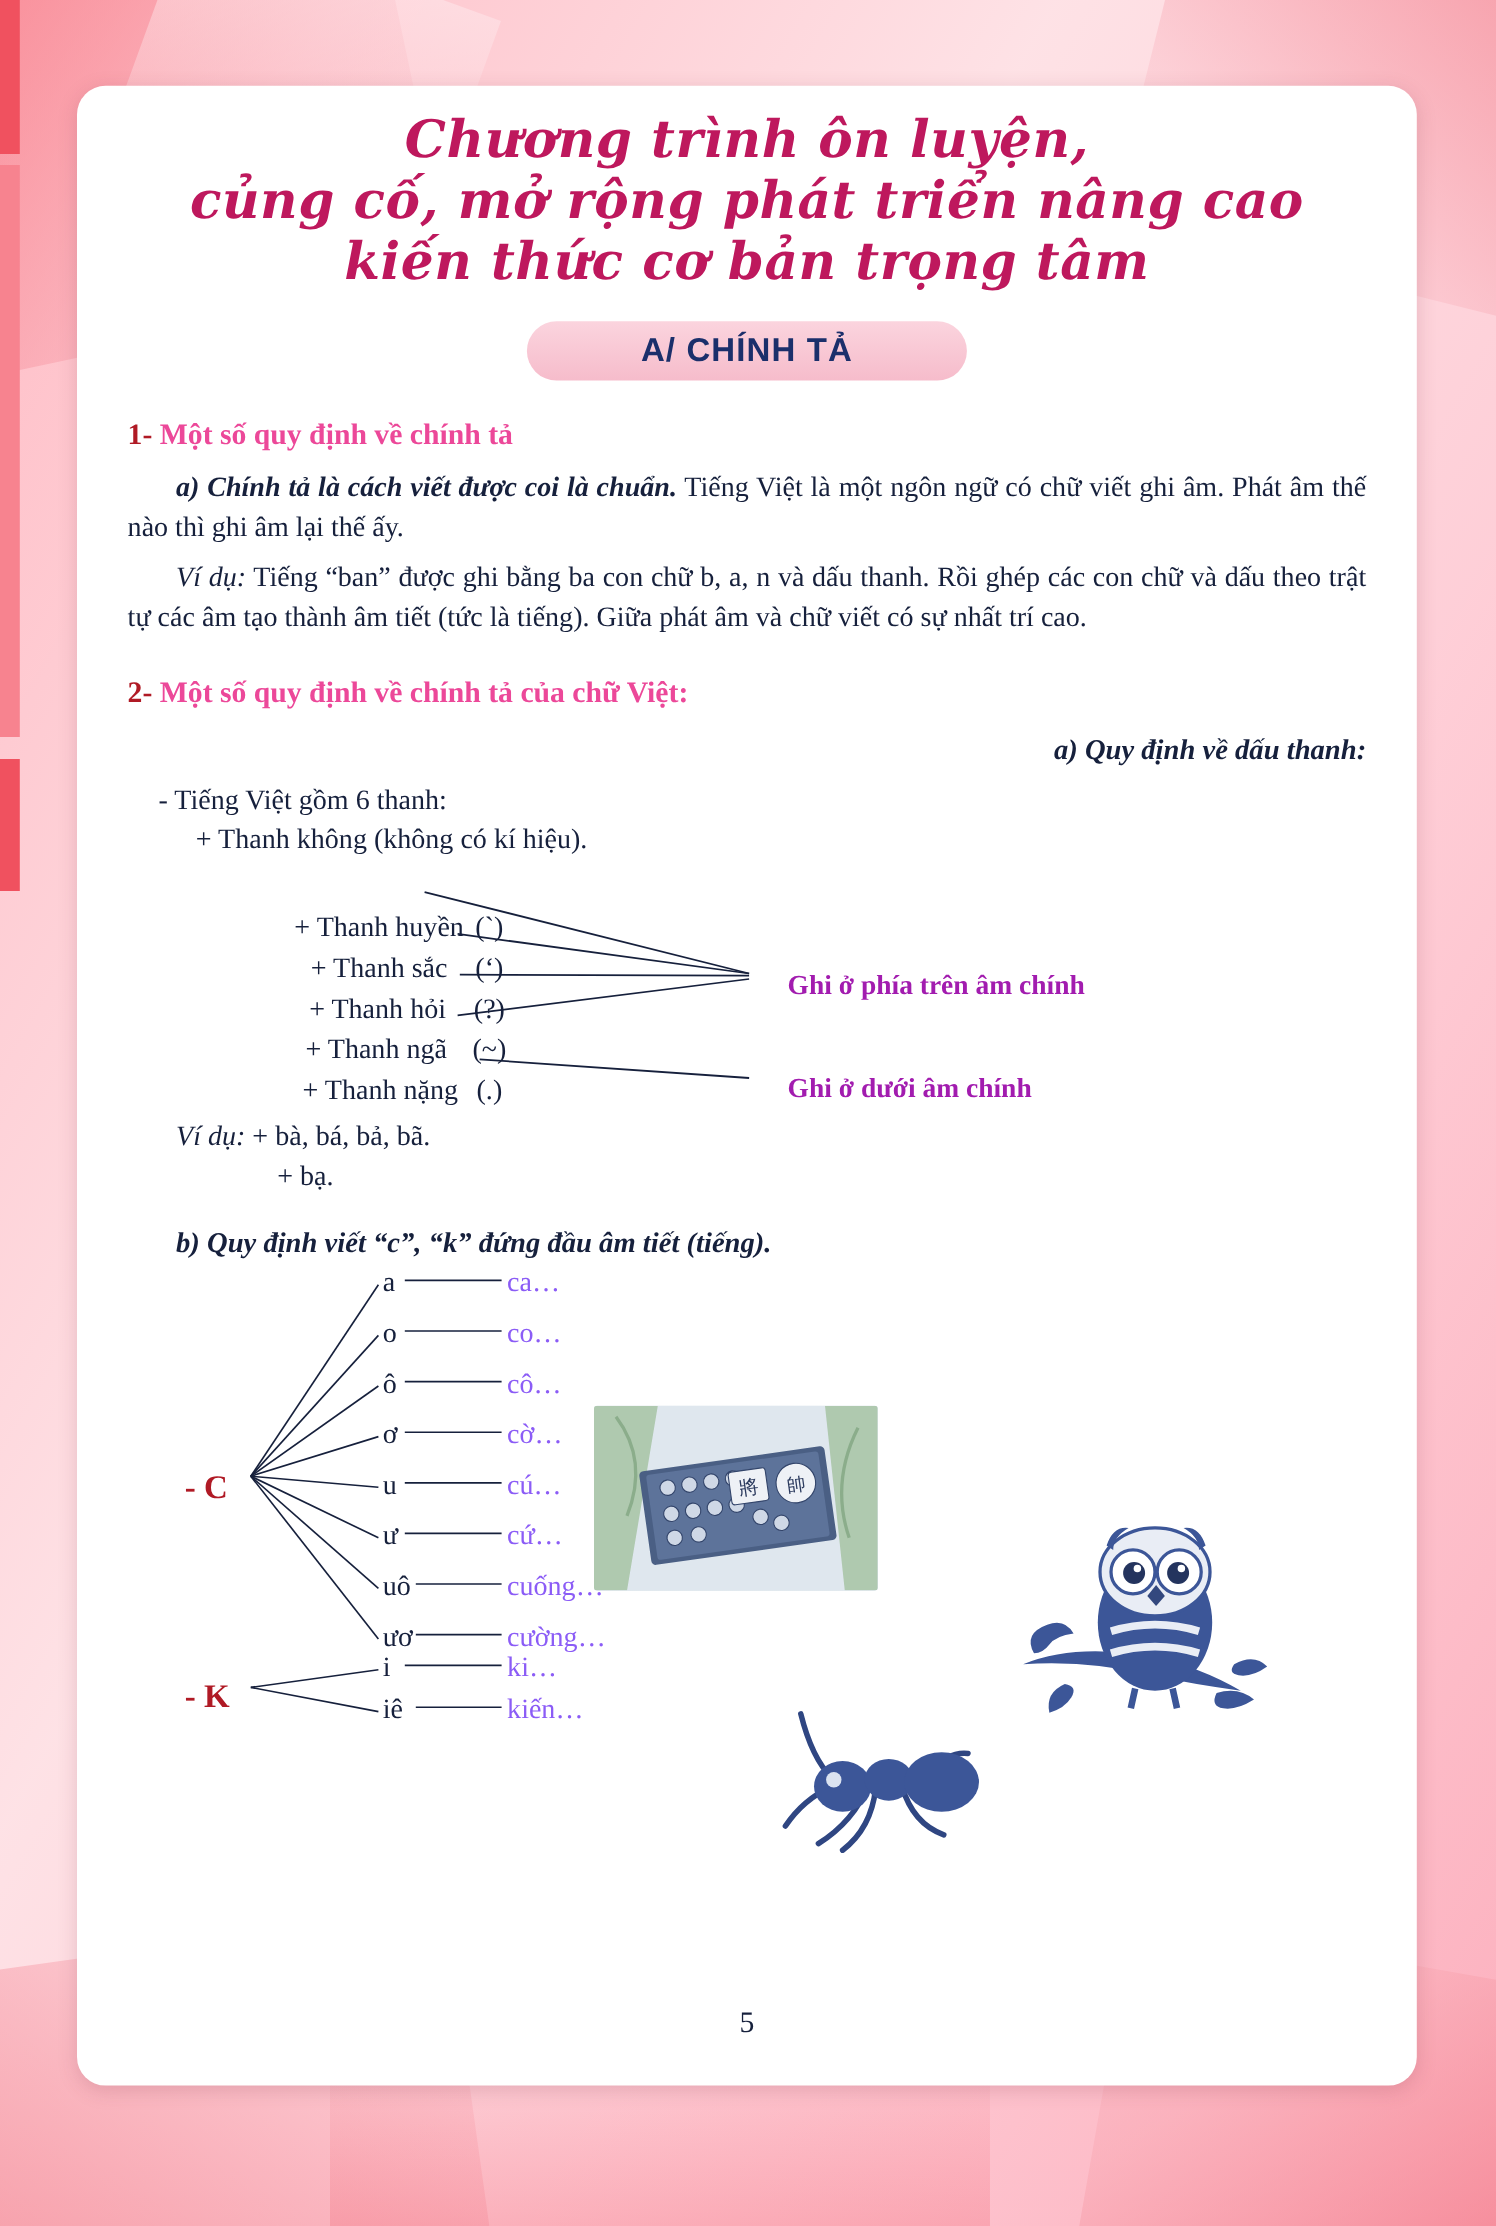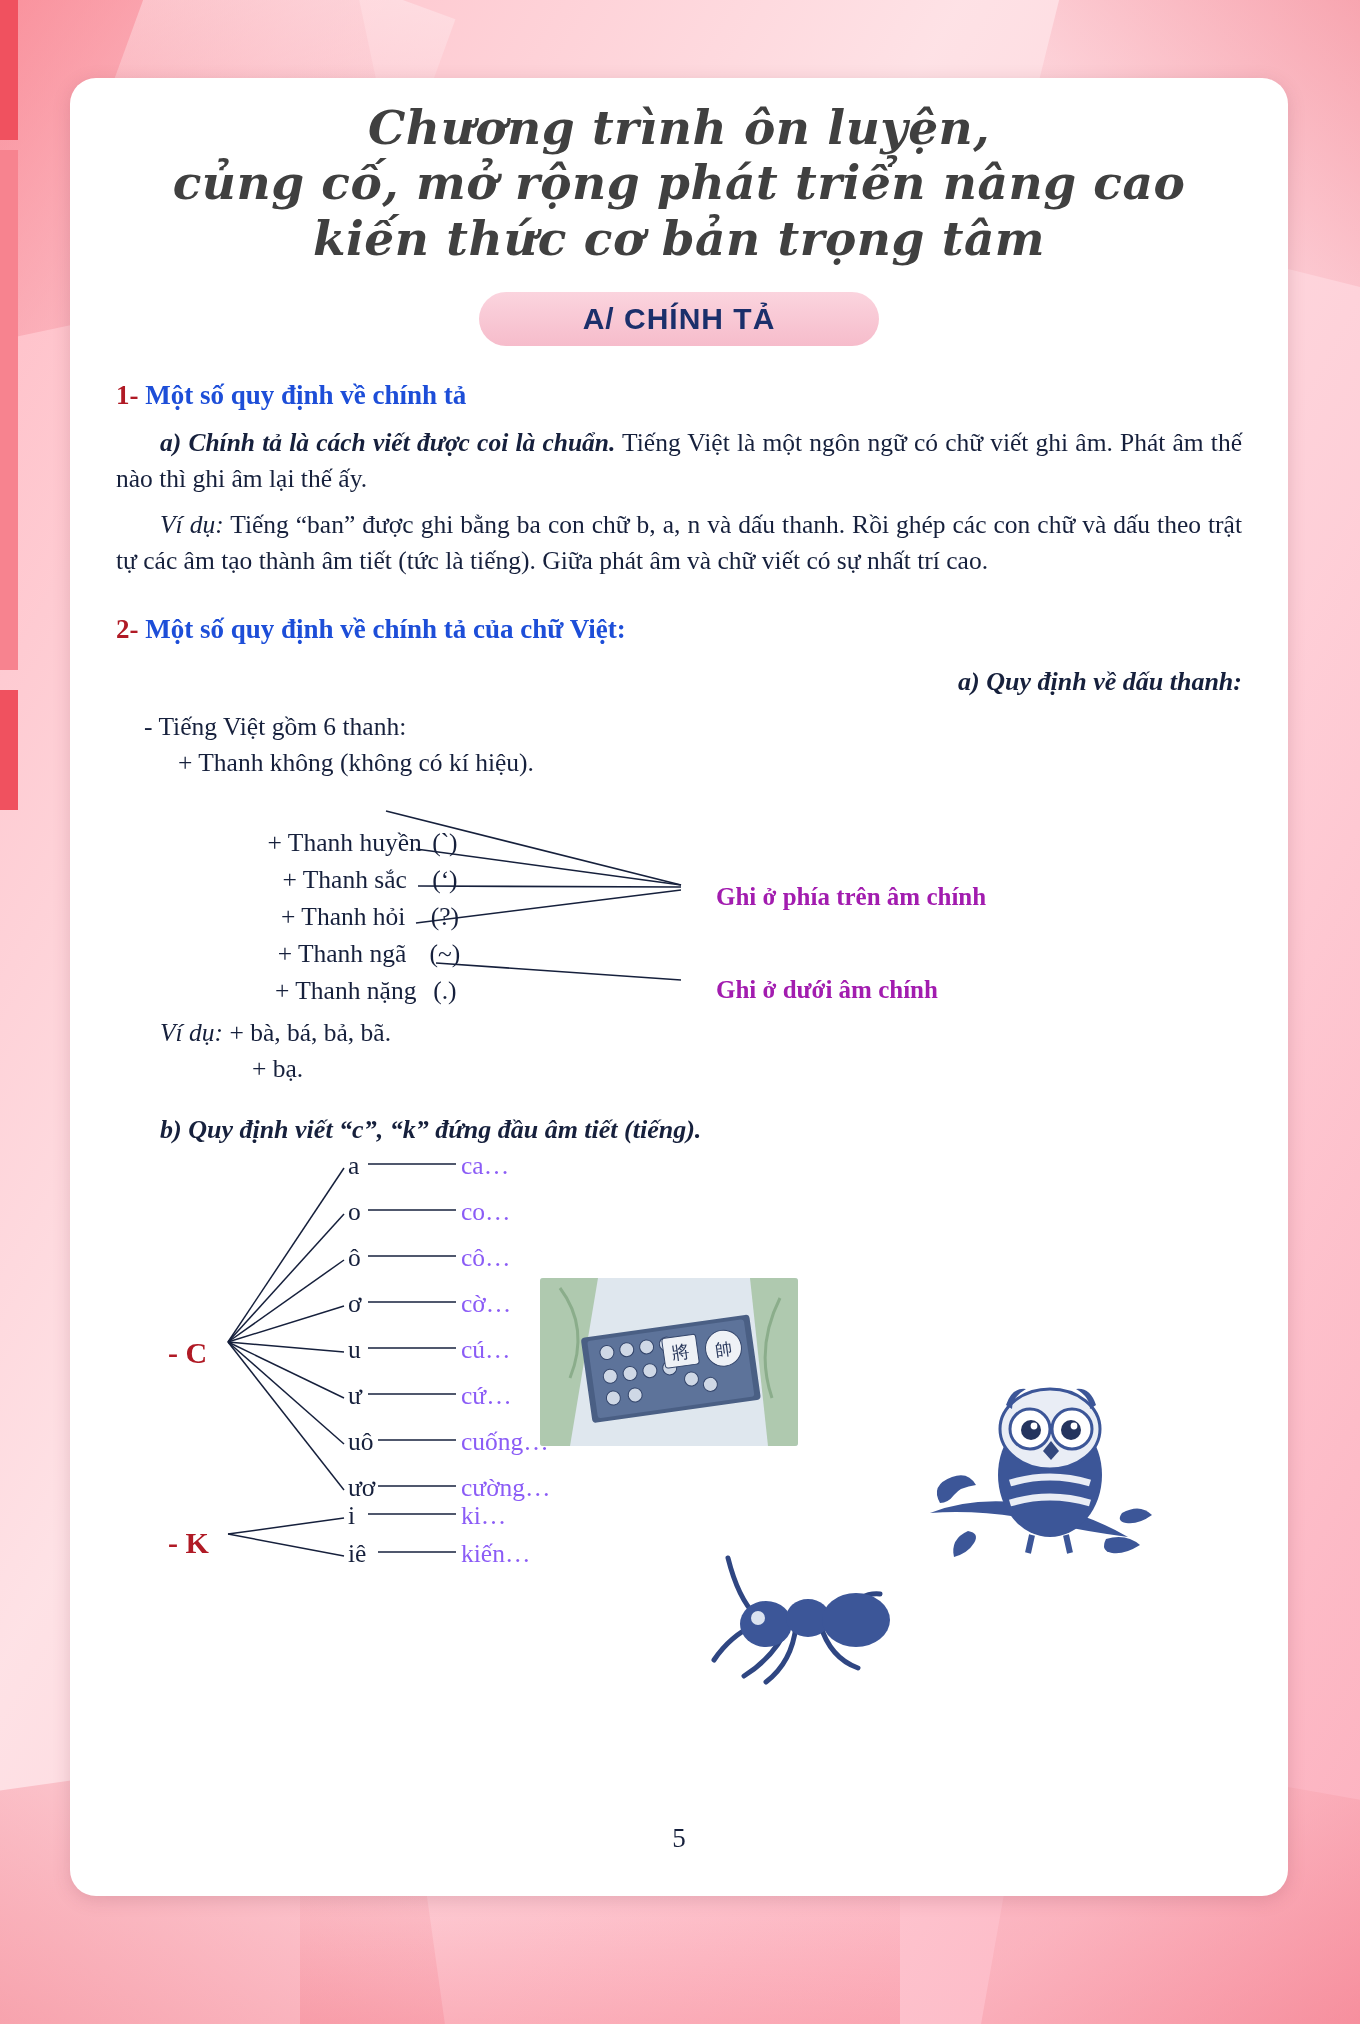--- a/index.html
+++ b/index.html
@@ -81,21 +81,21 @@
   .sheet-inner {
     position: relative;
     width: 100%;
     height: 100%;
     padding: 0;
   }
 
   
   .doc-title {
     text-align: center;
-    color: #404040;
+    color: #be185d;
     font-family: "DejaVu Serif", serif;
     font-style: italic;
     font-weight: bold;
     line-height: 1.18;
     padding-top: 22px;
     letter-spacing: 0.5px;
   }
   .doc-title .l1 { font-size: 47px; display: block; }
   .doc-title .l2 { font-size: 47px; display: block; }
   .doc-title .l3 { font-size: 47px; display: block; }
@@ -123,21 +123,21 @@
     font-size: 25.5px;
     line-height: 1.42;
   }
   .h-num {
     color: #b01a25;
     font-weight: bold;
     font-size: 27px;
     margin-top: 30px;
     font-family: "Liberation Serif", serif;
   }
-  .h-num .plain { color: #1d4ed8; }
+  .h-num .plain { color: #ec4899; }
   .para {
     margin-top: 10px;
     text-align: justify;
     text-indent: 44px;
   }
   .bi { font-weight: bold; font-style: italic; }
   .it { font-style: italic; }
   .sub-a {
     margin-top: 16px;
     margin-left: 24px;

